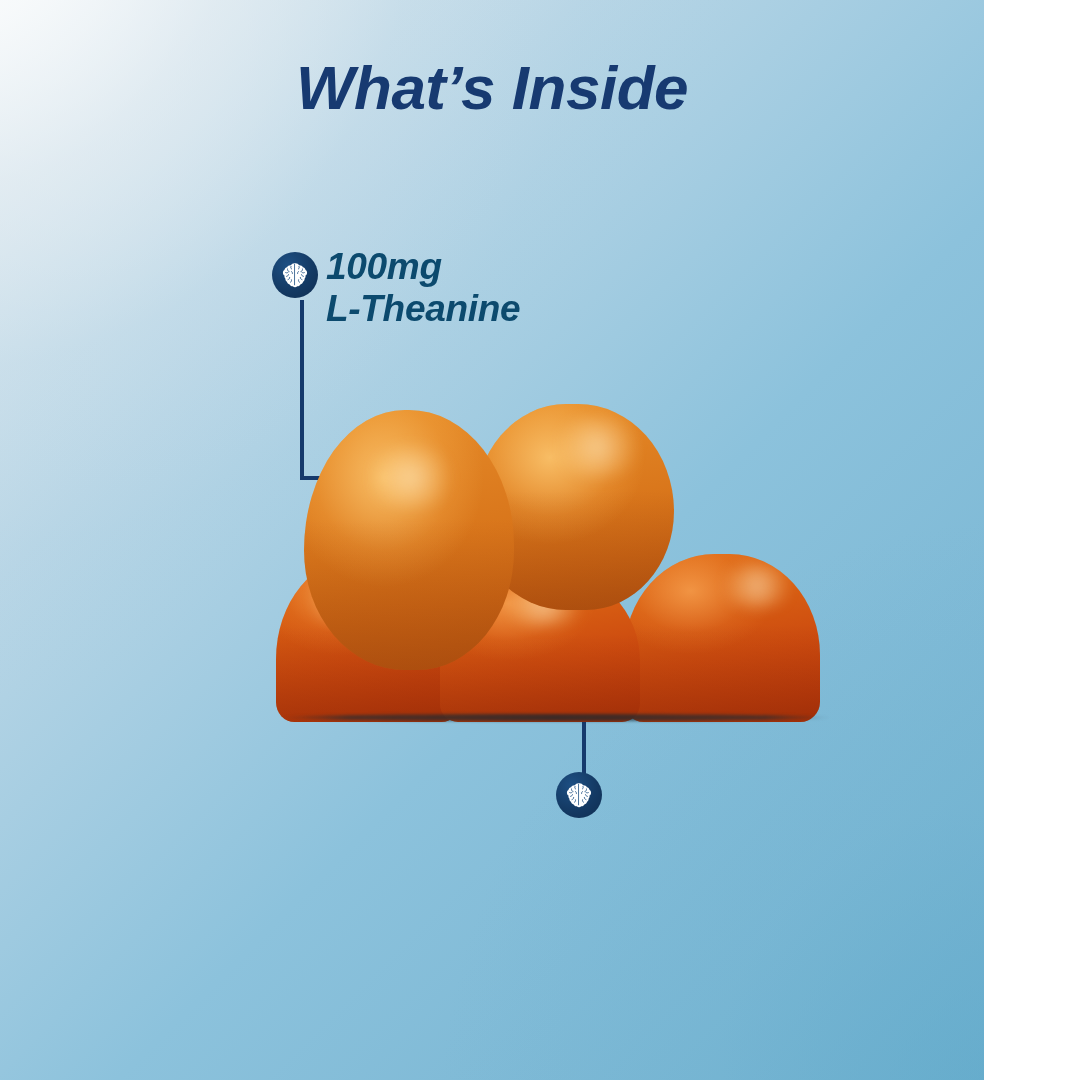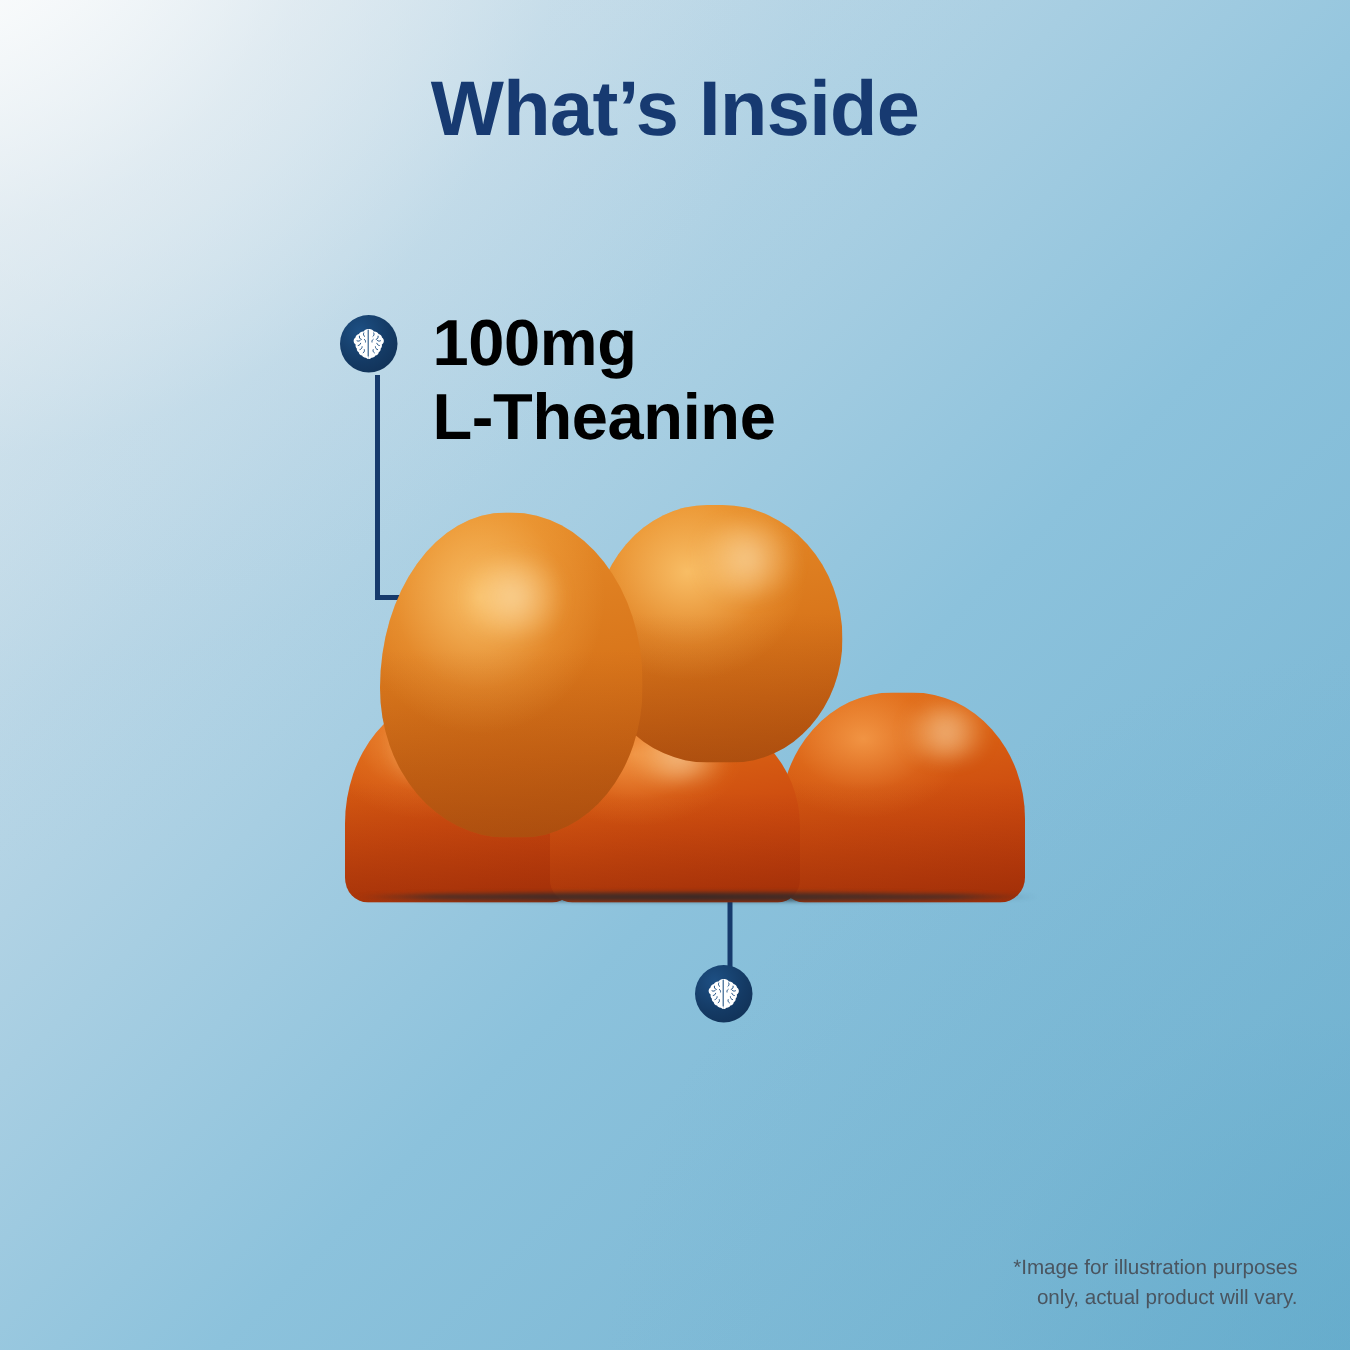--- a/index.html
+++ b/index.html
@@ -6,23 +6,24 @@
   * { margin:0; padding:0; box-sizing:border-box; }
 
   html, body {
     width:1080px; height:1080px;
     overflow:hidden;
     font-family:"Liberation Sans", sans-serif;
   }
 
   #stage {
     position:relative;
-    width:1080px; height:1080px;
+    width:984px; height:1080px;
     overflow:hidden;
     background:#7fbcd8;
+    font-style:italic;
   }
 
   
   .bg-base {
     position:absolute; inset:0;
     background:linear-gradient(135deg,#e9eef1 0%, #b9d6e6 28%, #8cc2dc 58%, #6fb0cf 100%);
   }
   .bg-glow {
     position:absolute; inset:0;
     background:radial-gradient(115% 105% at -6% -10%,
@@ -58,25 +59,25 @@
   .badge {
     width:46px; height:46px;
     border-radius:50%;
     background:radial-gradient(circle at 34% 28%, #1d4f83 0%, #143a64 55%, #0f2d51 100%);
     display:flex; align-items:center; justify-content:center;
     flex:0 0 auto;
   }
   .badge svg { width:30px; height:30px; display:block; }
 
   .callout-text {
-    margin-left:28px;
-    font-size:52px;
+    margin-left:8px;
+    font-size:37px;
     font-weight:bold;
     line-height:1.13;
-    color:#000000;
+    color:#0c4a6e;
     letter-spacing:-0.3px;
     margin-top:-6px;
     white-space:pre-line;
   }
 
   #callout-theanine { top:252px; left:272px; }
   #callout-strength { top:772px; left:556px; }
 
   
   .leader { position:absolute; background:#163a6c; }
@@ -248,16 +249,14 @@
           <path d="M52 27c-1.9 1-4.2.6-5.6-.9"></path>
           <path d="M50 35c-2.1-.3-3.8-1.8-4.2-3.8"></path>
           <path d="M47 42c-2.3-.6-3.8-2.6-3.7-4.9"></path>
           <path d="M41.5 47.5c-1.9-1.2-2.7-3.4-2-5.4"></path>
           <path d="M39.5 24.5c-1.6 1-2.4 2.8-2 4.6"></path>
         </g>
       </svg>
     </div>
   </div>
 
-  <div class="disclaimer">*Image for illustration purposes
-only, actual product will vary.</div>
 
 </div>
 
 </body></html>

